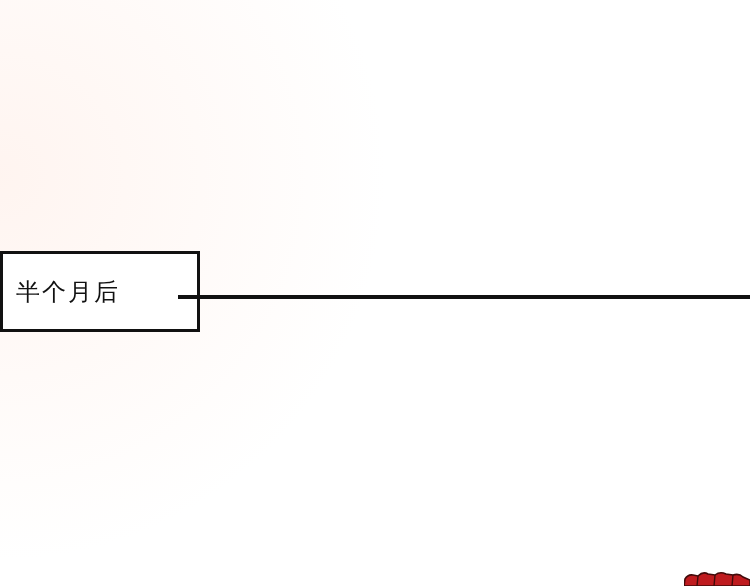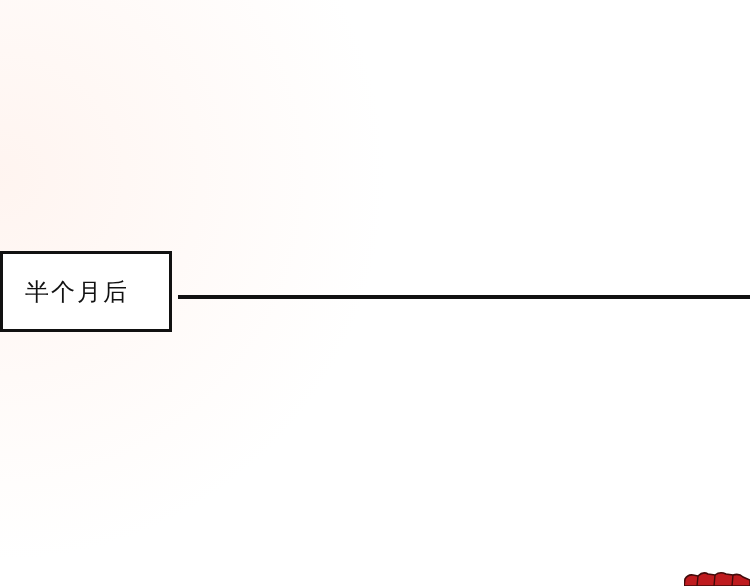--- a/index.html
+++ b/index.html
@@ -25,27 +25,27 @@
       position: absolute;
       inset: 0;
       background: radial-gradient(circle at 0% 30%, rgba(255, 236, 228, 0.55), rgba(255, 255, 255, 0) 45%);
       pointer-events: none;
     }
 
     .caption-box {
       position: absolute;
       left: 0;
       top: 251px;
-      width: 172px;
+      width: 200px;
       height: 81px;
       background: var(--bg);
       border: 3px solid var(--ink);
       display: flex;
       align-items: center;
-      padding-left: 22px;
+      padding-left: 13px;
     }
 
     .caption-text {
       font-size: 24px;
       line-height: 1;
       color: var(--ink);
       letter-spacing: 2px;
       white-space: nowrap;
     }
 

